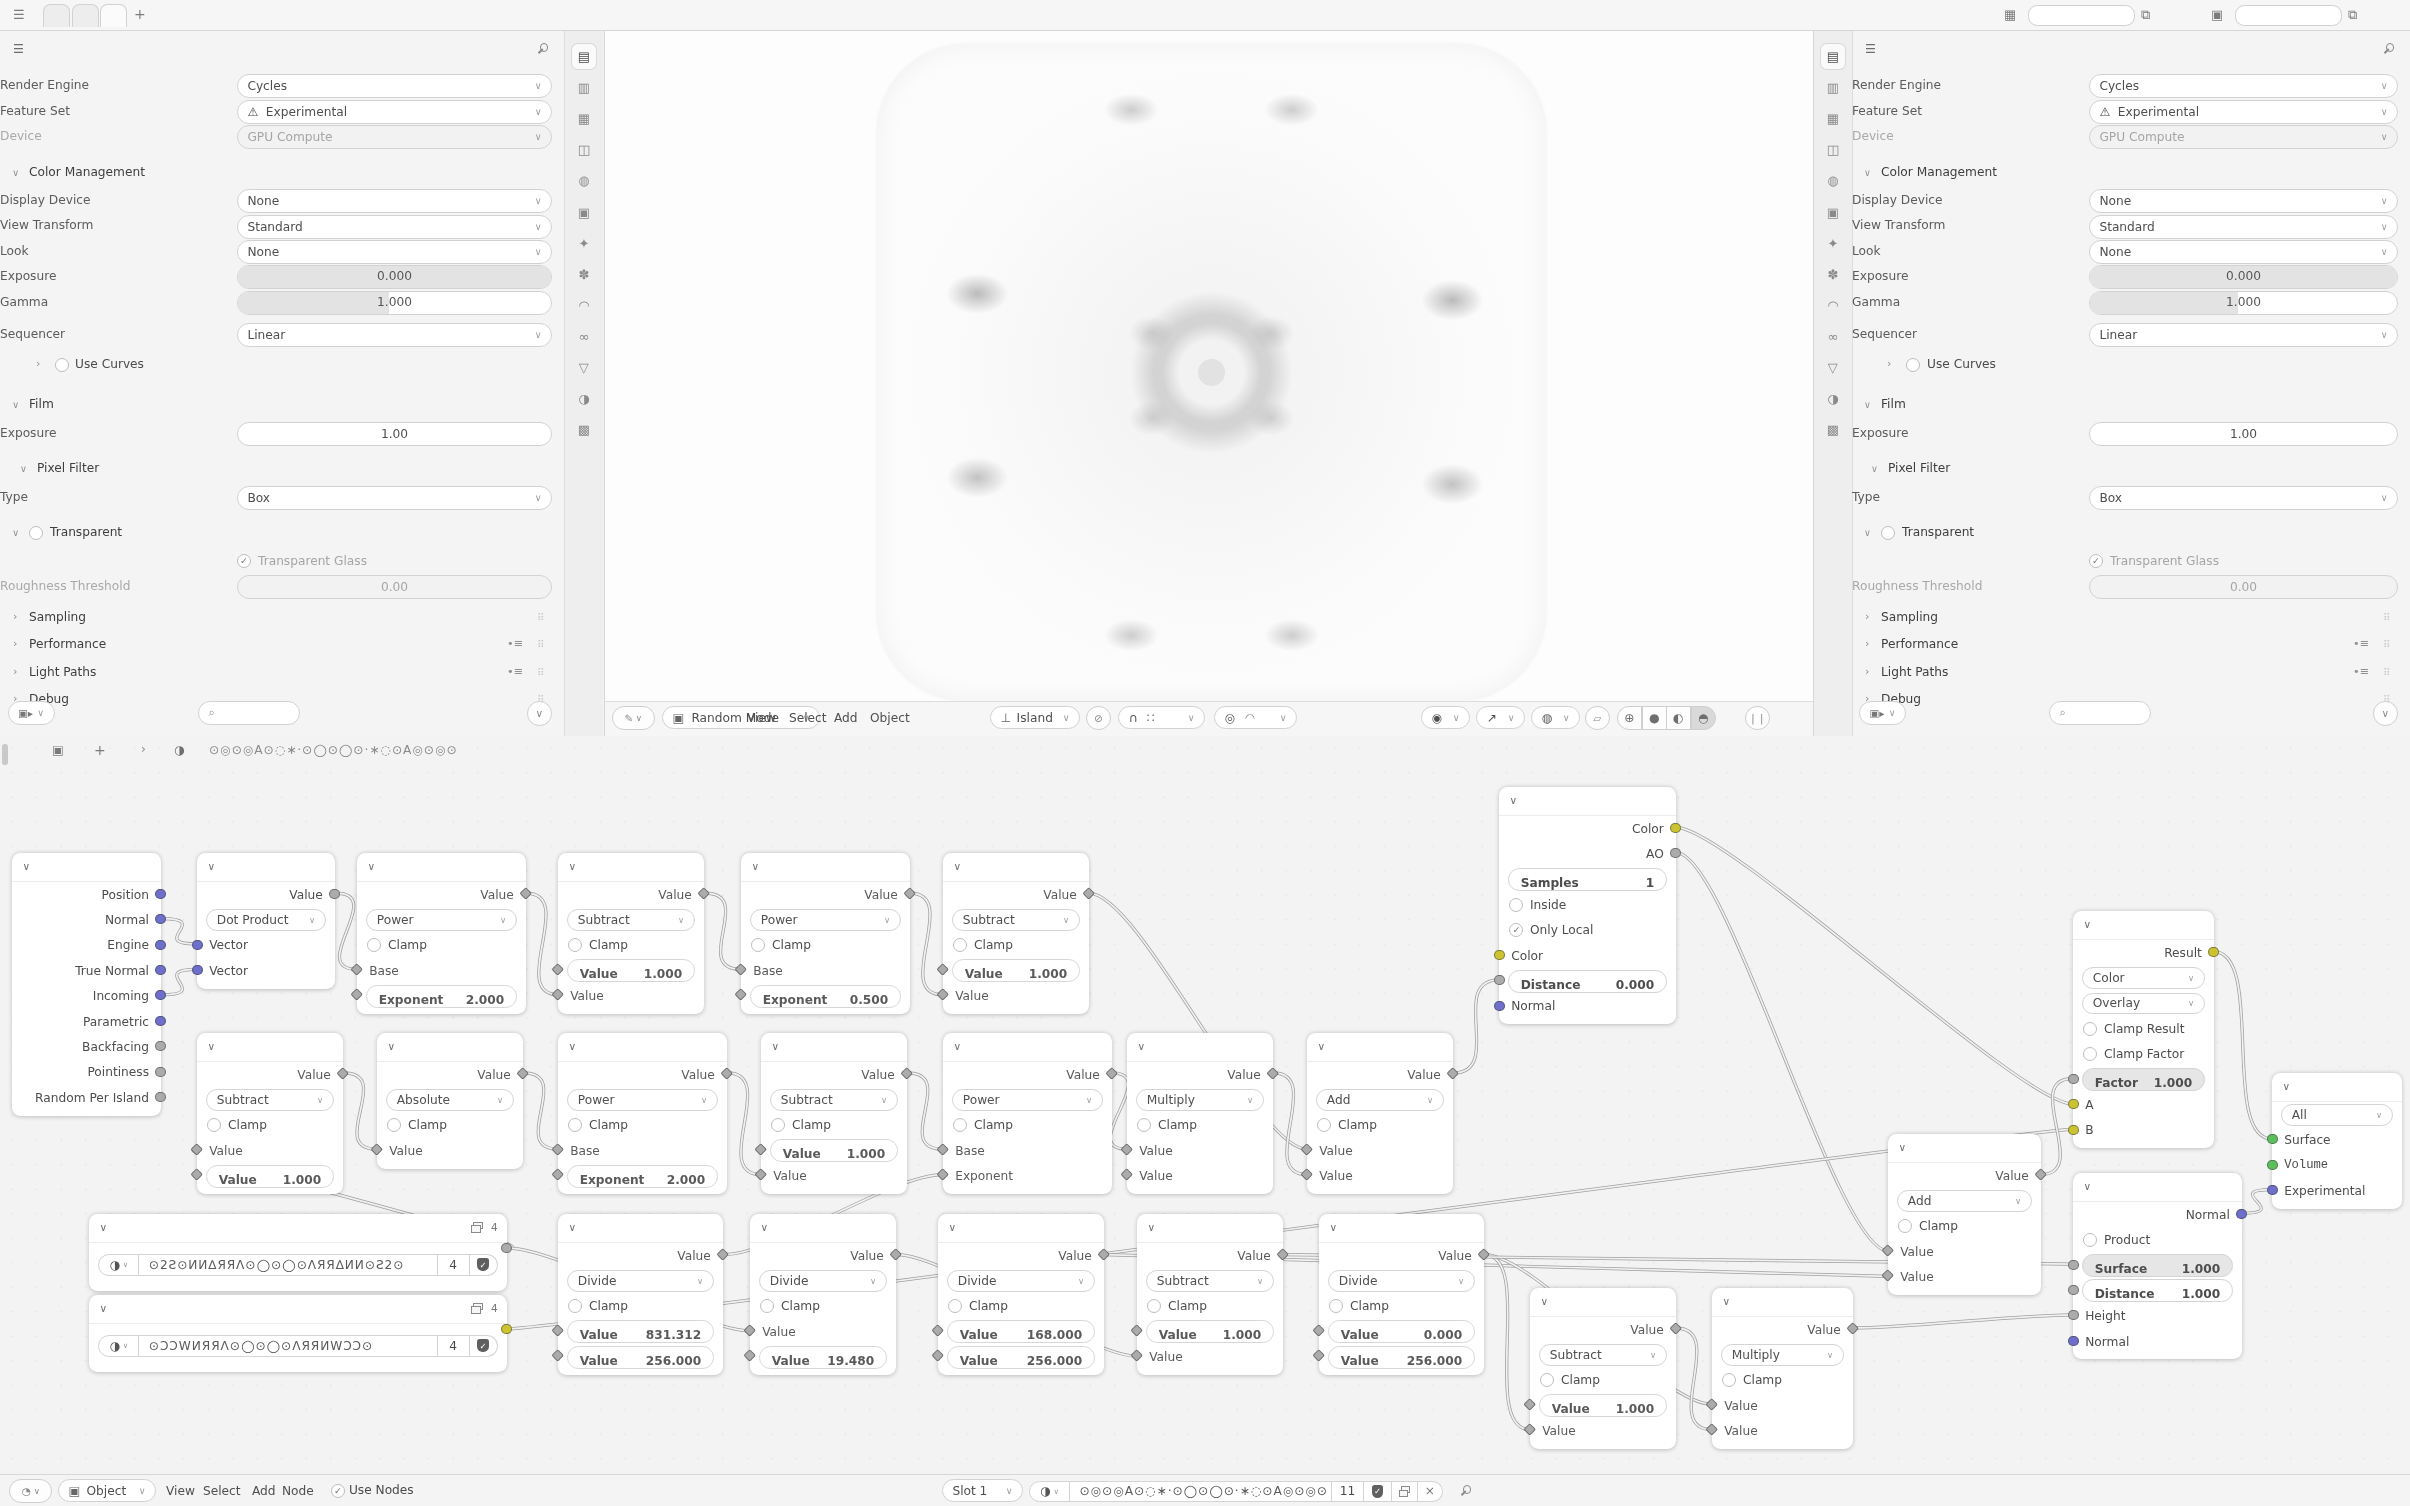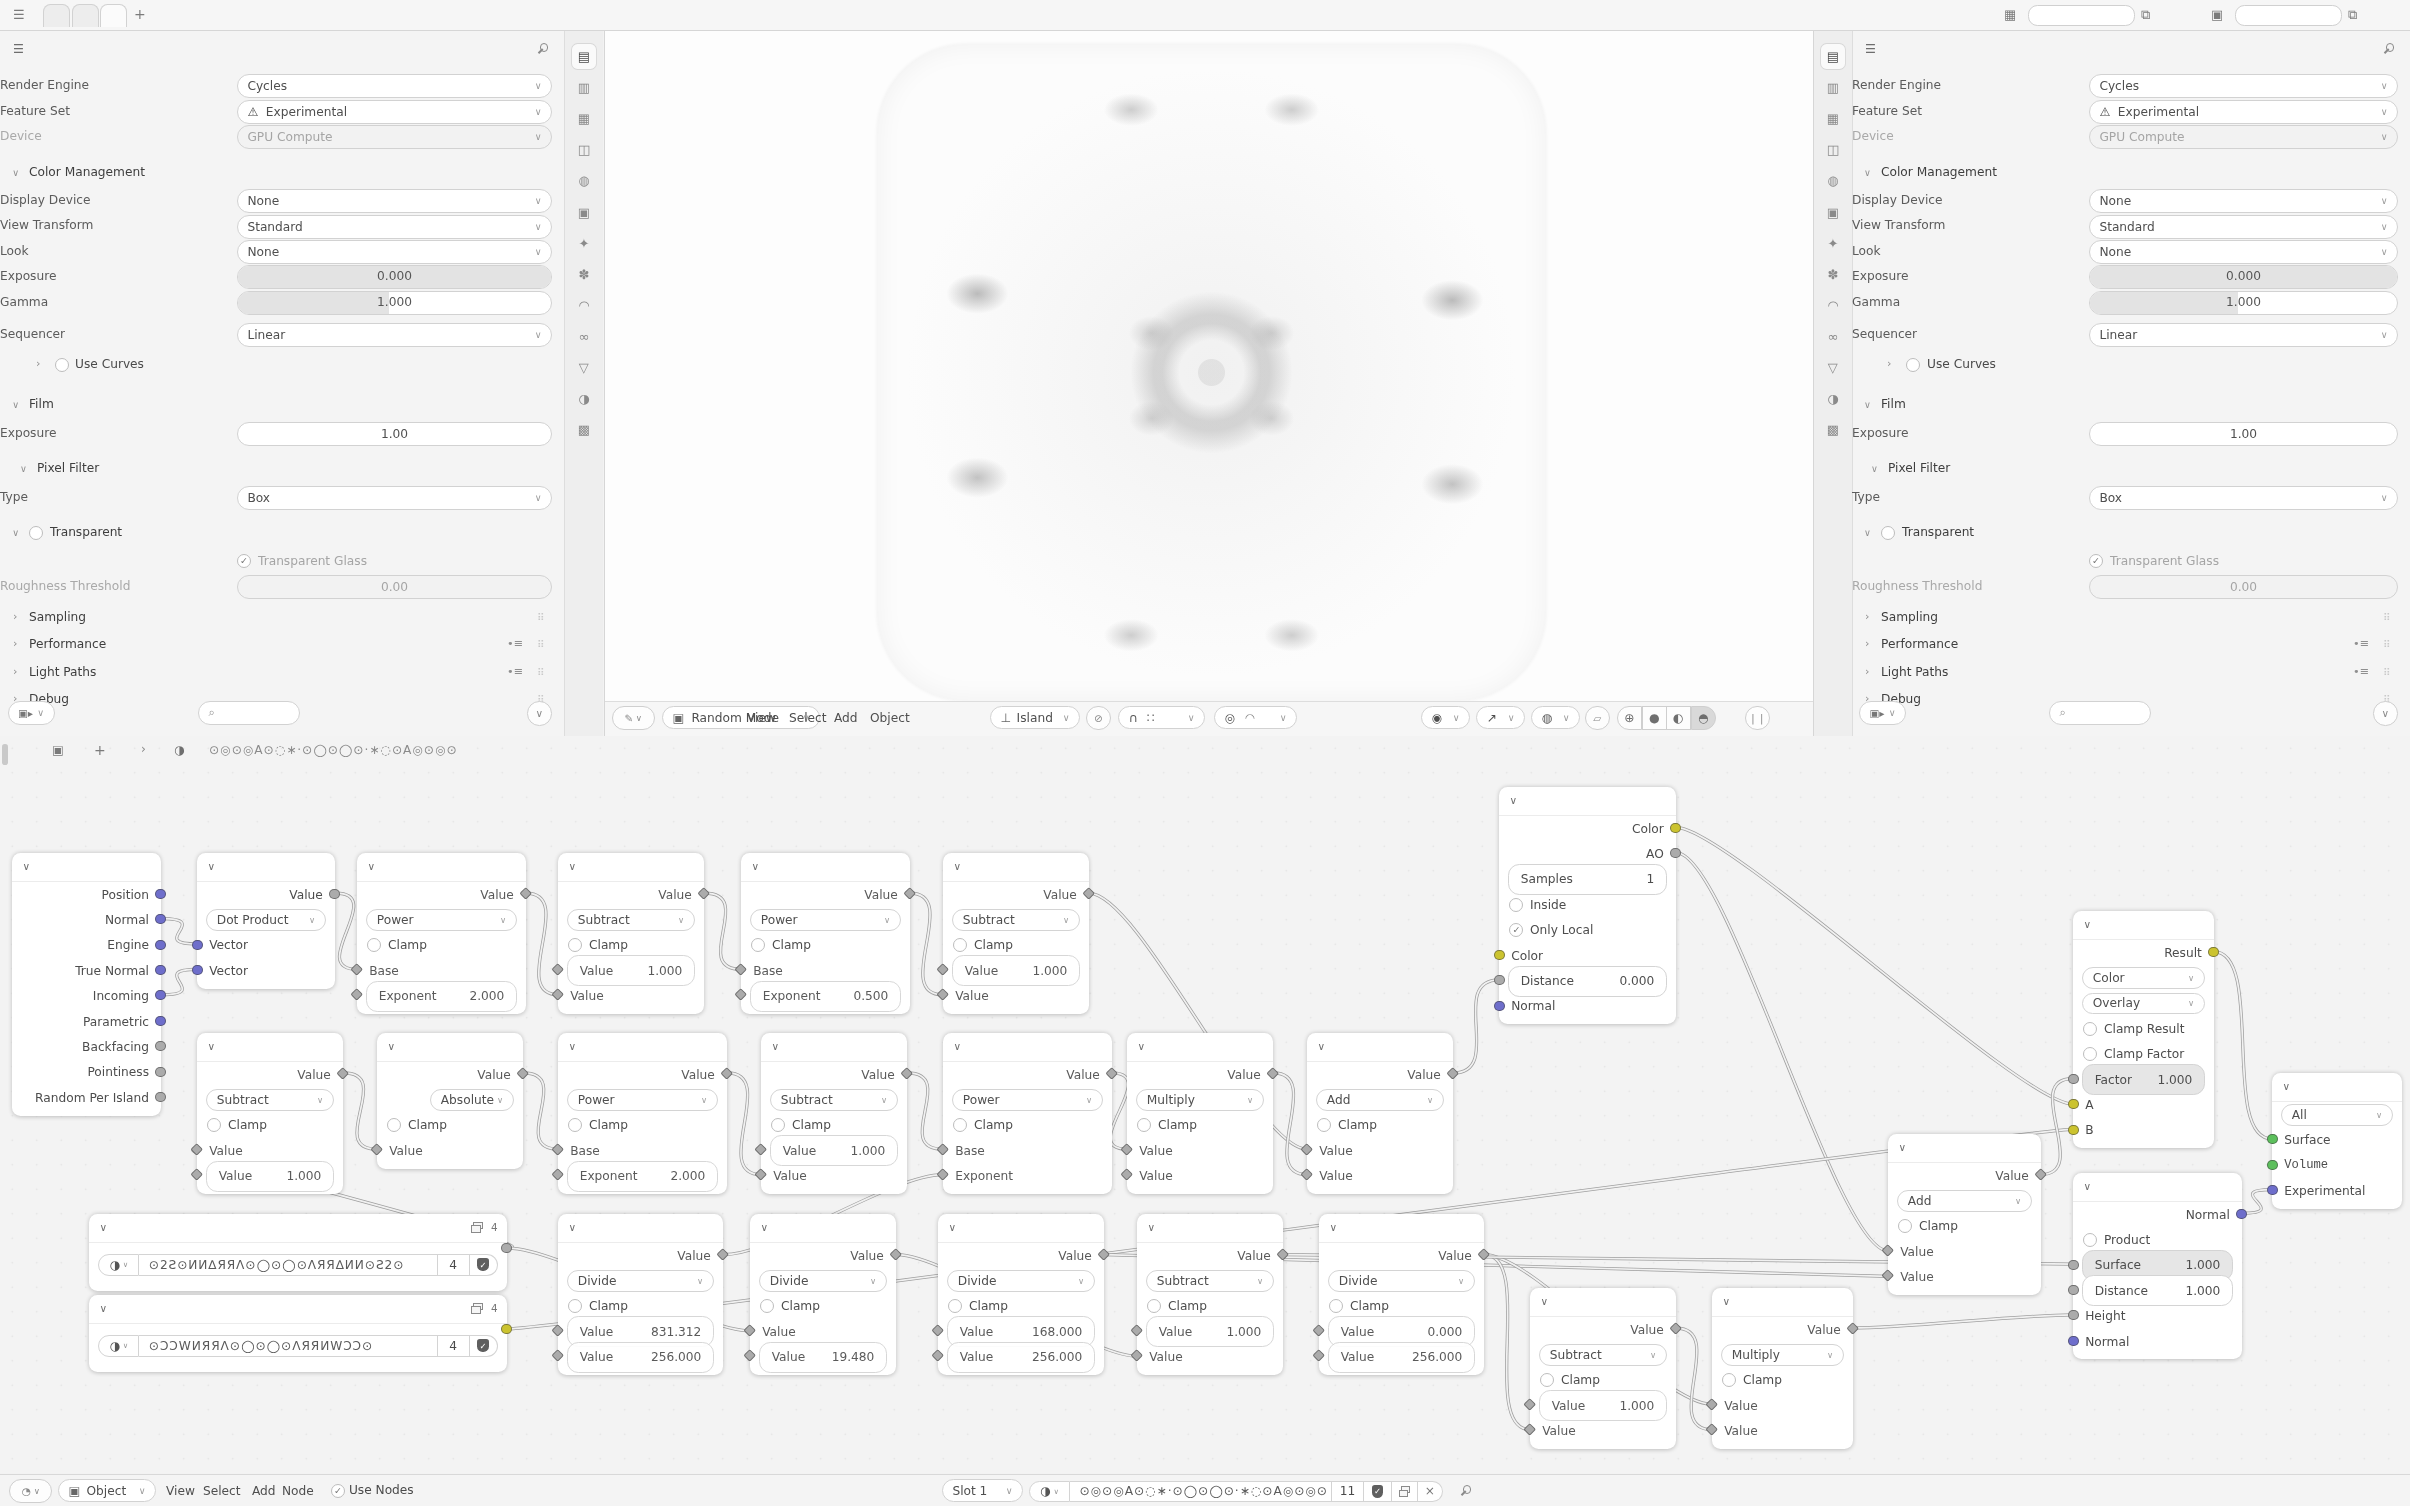--- a/index.html
+++ b/index.html
@@ -50,22 +50,22 @@
   #linksvg{position:absolute;left:0;top:0;z-index:1;}
   .node{position:absolute;background:#ffffff;border-radius:8.5px;box-shadow:0 0.9px 4.7px rgba(0,0,0,0.22);z-index:2;}
   .node .nhead{position:relative;height:28px;border-bottom:0.9px solid #ececec;}
   .node .nhead .chev{position:absolute;left:10.4px;top:6.6px;color:#6f6f6f;font-size:10.4px;}
   .nrow{position:relative;height:25.4px;display:flex;align-items:center;box-sizing:border-box;color:#4d4d4d;}
   .nrow.outr{justify-content:flex-end;padding-right:12.2px;}
   .nrow.inr{padding-left:12.2px;}
   .ndd{margin:0 9.4px;height:21.7px;flex:1;background:#fff;border:0.9px solid #d4d4d4;border-radius:11.3px;
        display:flex;align-items:center;padding:0 9.4px;box-sizing:border-box;color:#4f4f4f;}
   .ndd .car{margin-left:auto;color:#a0a0a0;font-size:8.5px;}
-  .nfield{margin:0 9.4px;height:31px;flex:1;background:#fff;border:0.9px solid #d4d4d4;border-radius:11.3px;
-       display:flex;align-items:center;justify-content:space-between;padding:0 11.3px;box-sizing:border-box;}
+  .nfield{margin:0 9.4px;height:23px;flex:1;background:#fff;border:0.9px solid #d4d4d4;border-radius:11.3px;
+       display:flex;align-items:flex-end;justify-content:space-between;padding:0 11.3px;box-sizing:border-box;font-weight:bold;}
   .nfield.fillbg{background:#e6e6e6;}
   .nchk{display:flex;align-items:center;gap:6.6px;padding-left:10.4px;}
   .sock{position:absolute;width:10.4px;height:10.4px;border-radius:50%;border:0.9px solid rgba(60,60,60,0.55);box-sizing:border-box;z-index:3;}
   .sock.diam{border-radius:1.9px;transform:rotate(45deg);width:9.4px;height:9.4px;}
   .texname{flex:1;overflow:hidden;white-space:nowrap;letter-spacing:0.9px;color:#5a5a5a;}
   .chip{height:21.7px;border:0.9px solid #d4d4d4;display:flex;align-items:center;justify-content:center;box-sizing:border-box;background:#fff;}
   .shield{width:11.3px;height:13px;background:#5f5f5f;border-radius:2.8px 2.8px 5.6px 5.6px;color:#fff;font-size:8.5px;
           display:flex;align-items:center;justify-content:center;}
   .pages{position:relative;width:11.3px;height:11.3px;}
   .pages::before,.pages::after{content:"";position:absolute;width:7.5px;height:5.6px;border:0.9px solid #8a8a8a;background:#f6f6f6;}
@@ -670,21 +670,21 @@
         <div class="sock diam" style="background: rgb(171, 171, 171); left: -4.7px; top: 137px;"></div>
       </div>
       <div class="node" style="left: 377px; top: 297px; width: 146px; height: 136px;">
         <div class="nhead">
           <span class="chev">∨</span>
         </div>
         <div class="nrow outr" style="opacity: 0.92;">
           <span>Value</span>
         </div>
         <div class="sock diam" style="background: rgb(171, 171, 171); right: -4.7px; top: 36px;"></div>
-        <div class="nrow" style="opacity: 1; padding-left: 44px;">
+        <div class="nrow" style="opacity: 1;">
           <div class="ndd">
             <span>Absolute</span>
             <span class="car">∨</span>
           </div>
         </div>
         <div class="nrow" style="opacity: 1;">
           <div class="nchk">
             <span class="rchk"></span>
             <span>Clamp</span>
           </div>

